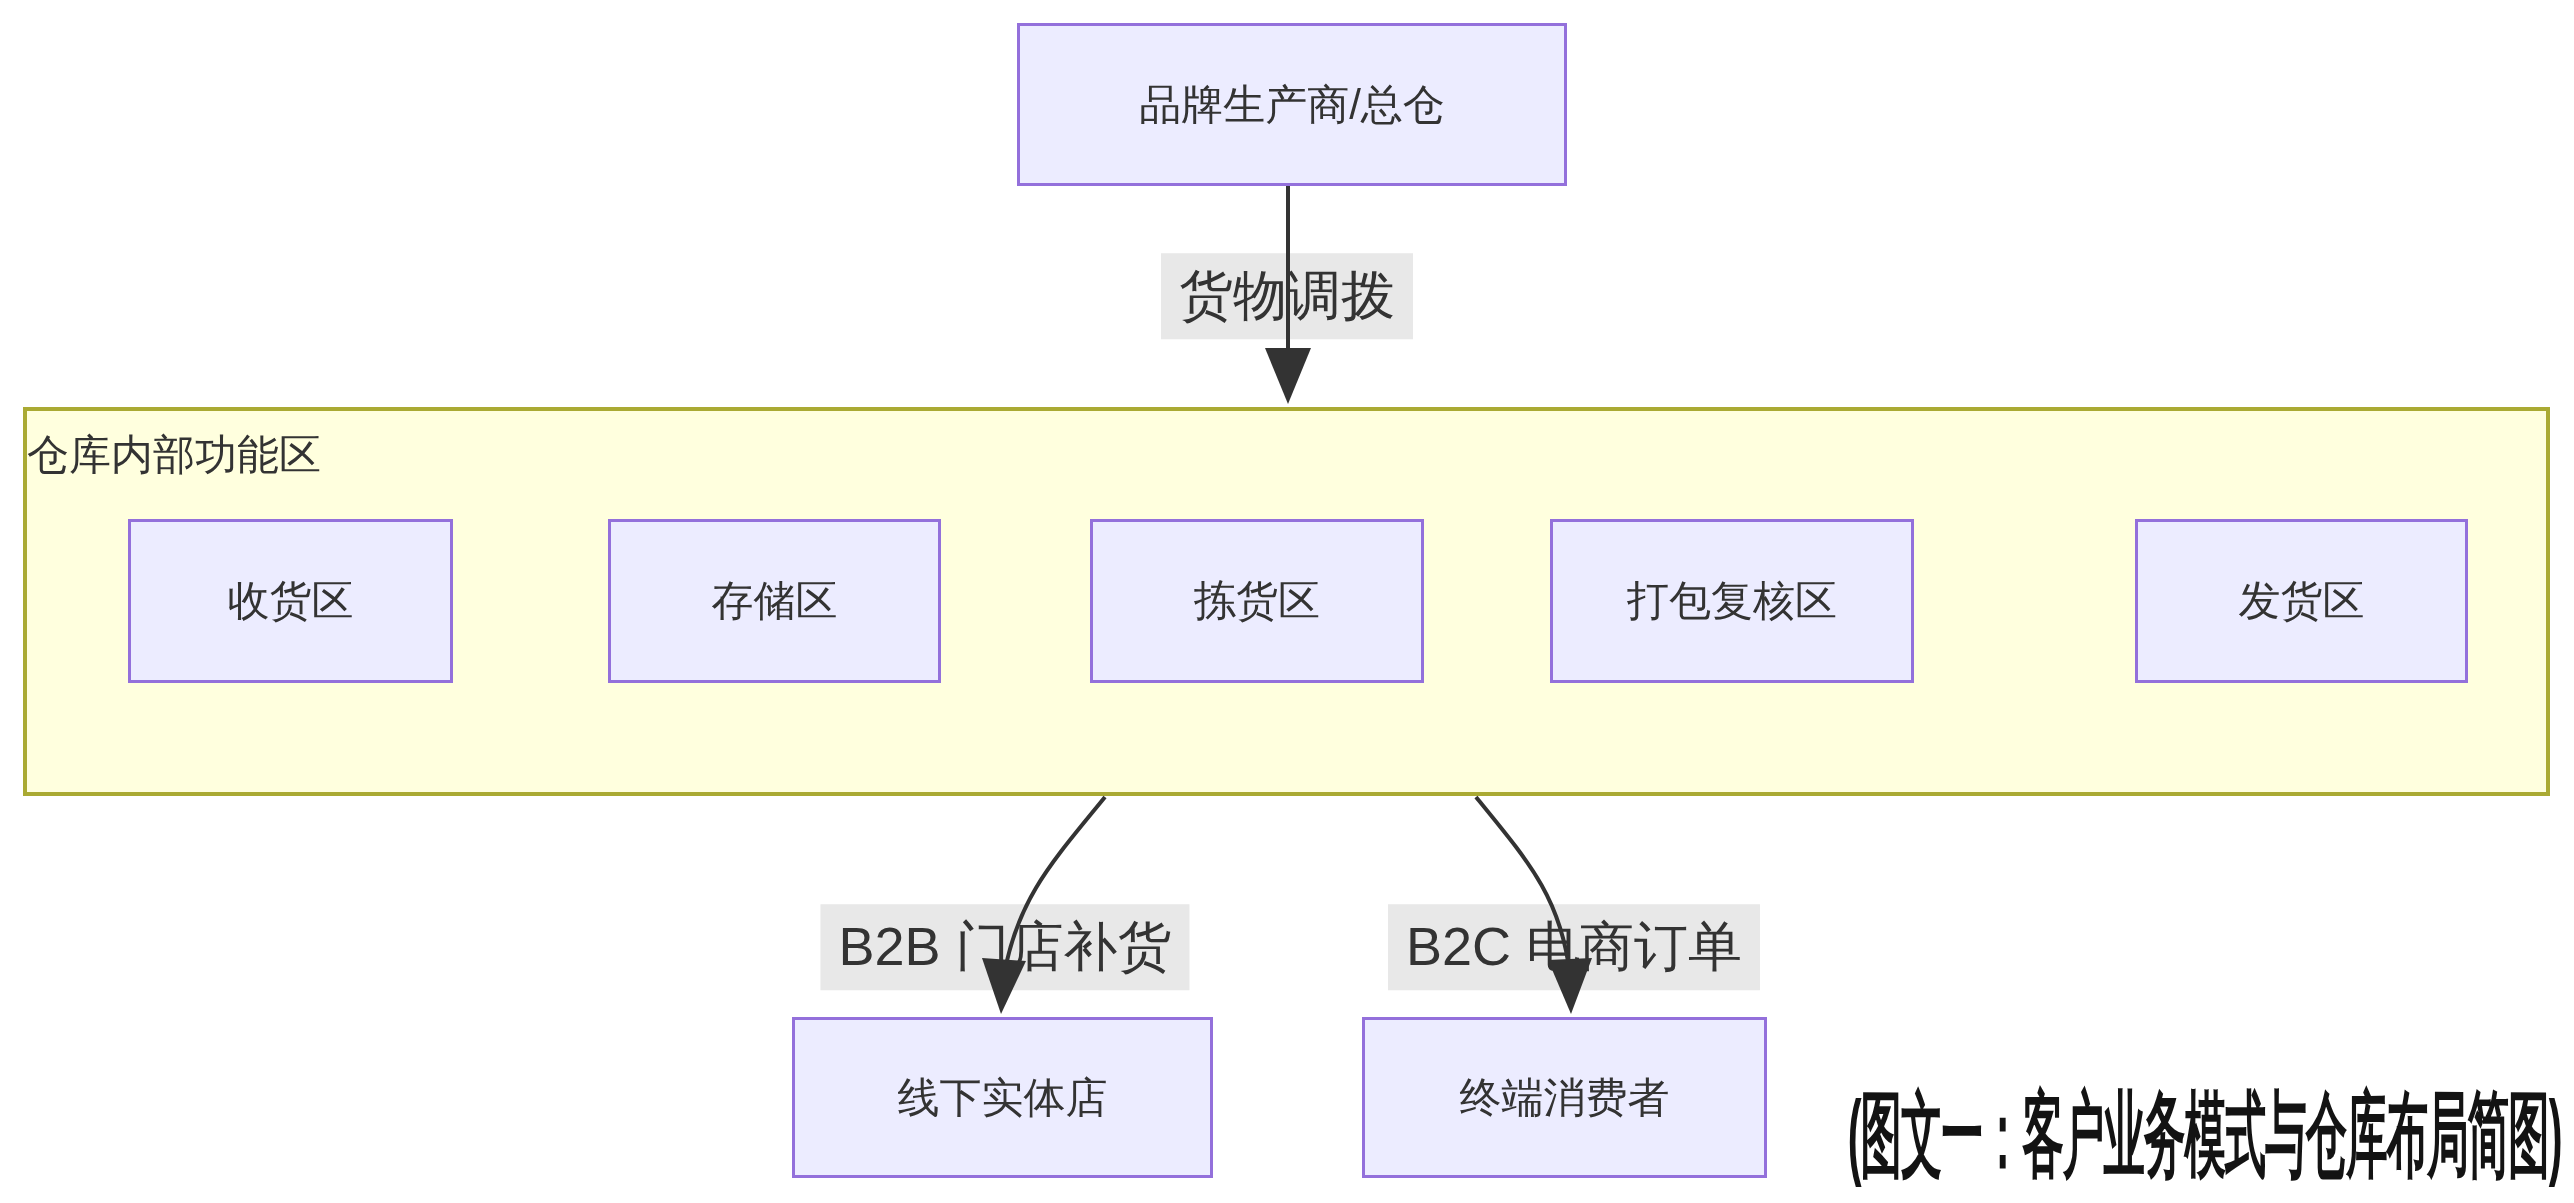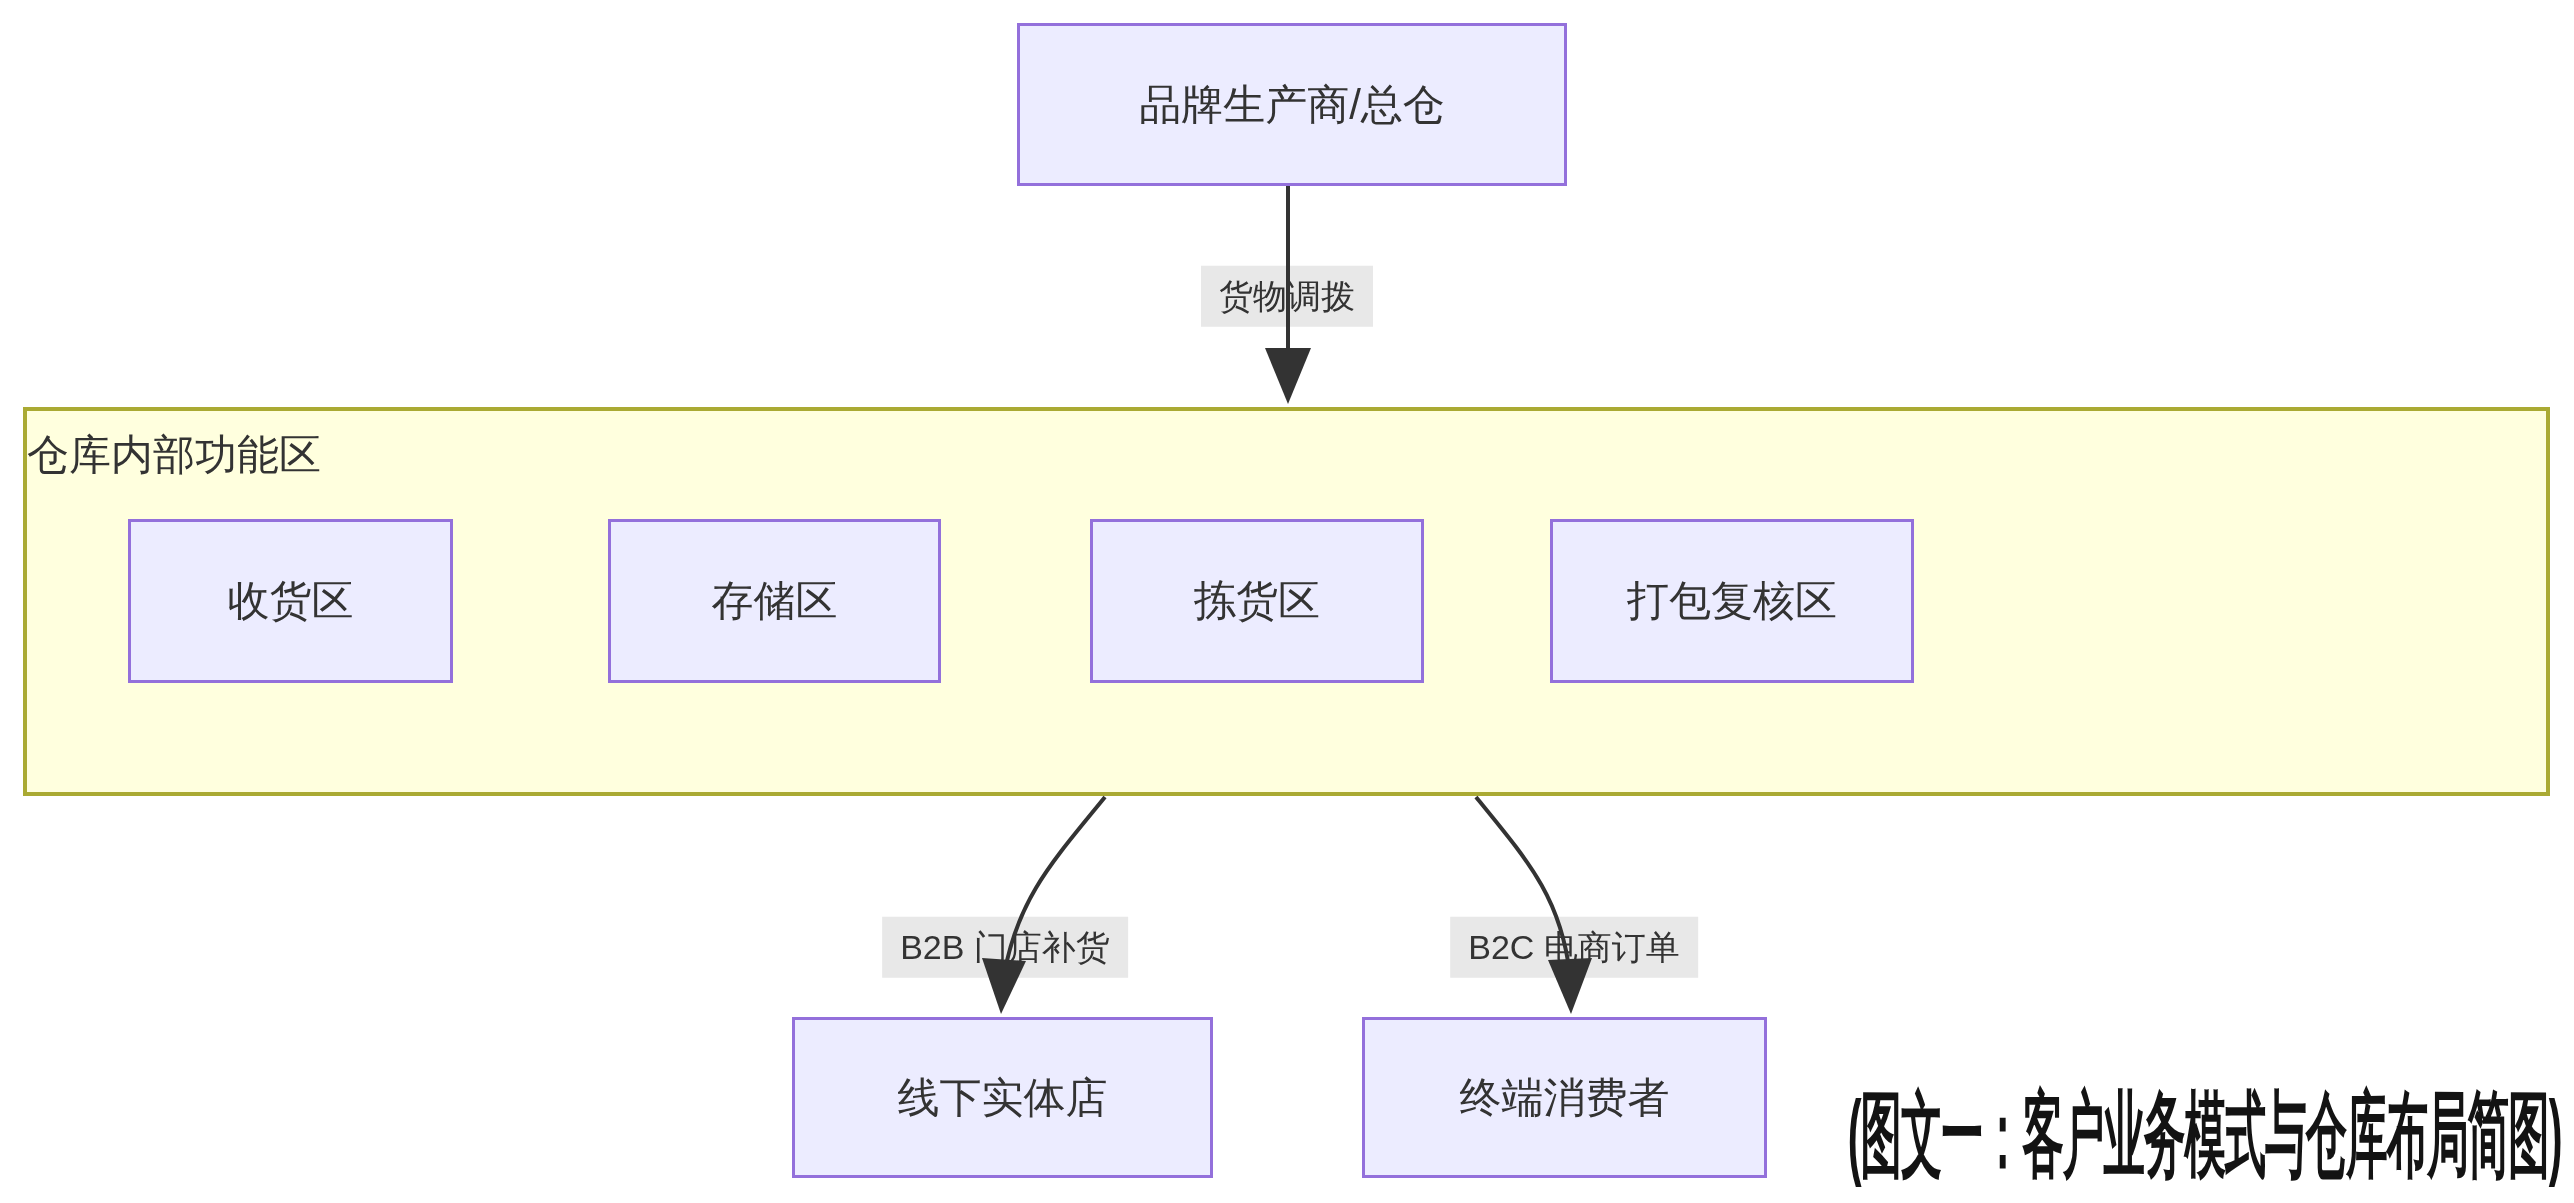--- a/index.html
+++ b/index.html
@@ -23,21 +23,21 @@
     position:absolute; box-sizing:border-box;
     background:var(--cluster-fill); border:4px solid var(--cluster-border);
   }
   .cluster-title{
     position:absolute; left:0; right:0; top:16px;
     text-align:left; font-size:42px; color:var(--text);
   }
   .edge-label{
     position:absolute; transform:translate(-50%,-50%);
     background:var(--edge-label-bg); color:var(--text);
-    font-size:34px; line-height:1.25; padding:9px 18px; white-space:nowrap;
+    font-size:54px; line-height:1.25; padding:9px 18px; white-space:nowrap;
     z-index:1;
   }
   svg.wires{position:absolute; left:0; top:0; z-index:2; pointer-events:none;}
   svg.wires path, svg.wires line{stroke:var(--line); stroke-width:4; fill:none;}
   svg.wires polygon{fill:var(--line); stroke:none;}
   .caption{
     position:absolute; right:12px; top:1072px; white-space:nowrap;
     font-size:94px; font-weight:bold; color:var(--caption);
     transform:scaleX(0.44); transform-origin:right center;
     font-family:"Liberation Sans","DejaVu Sans",sans-serif;
@@ -72,20 +72,23 @@
   </div>
   <div class="node zone" id="zone-1">
     <span>存储区</span>
   </div>
   <div class="node zone" id="zone-2">
     <span>拣货区</span>
   </div>
   <div class="node zone" id="zone-3">
     <span>打包复核区</span>
   </div>
+  <div class="node zone" id="zone-4">
+    <span>发货区</span>
+  </div>
 
   <div class="edge-label" style="left:1287px; top:296px;">货物调拨</div>
   <div class="edge-label" style="left:1005px; top:947px;">B2B 门店补货</div>
   <div class="edge-label" style="left:1574px; top:947px;">B2C 电商订单</div>
 
   <div class="node" id="node-b2b">
     <span>线下实体店</span>
   </div>
   <div class="node" id="node-b2c">
     <span>终端消费者</span>

